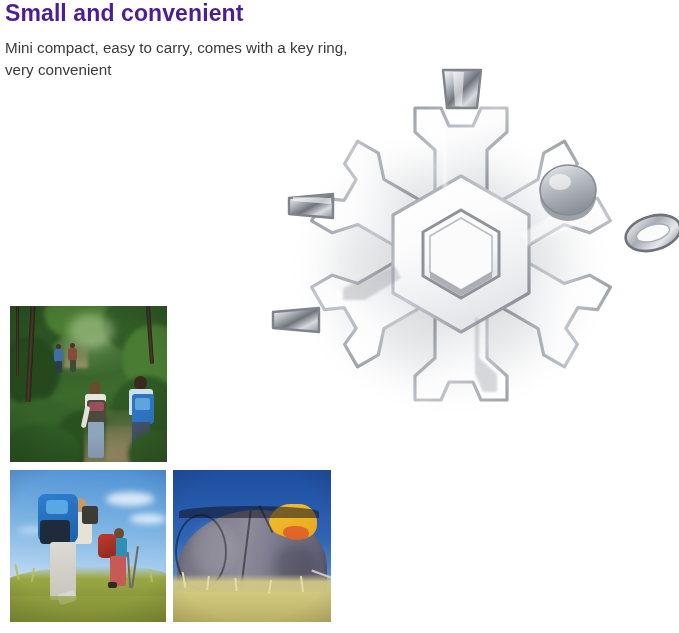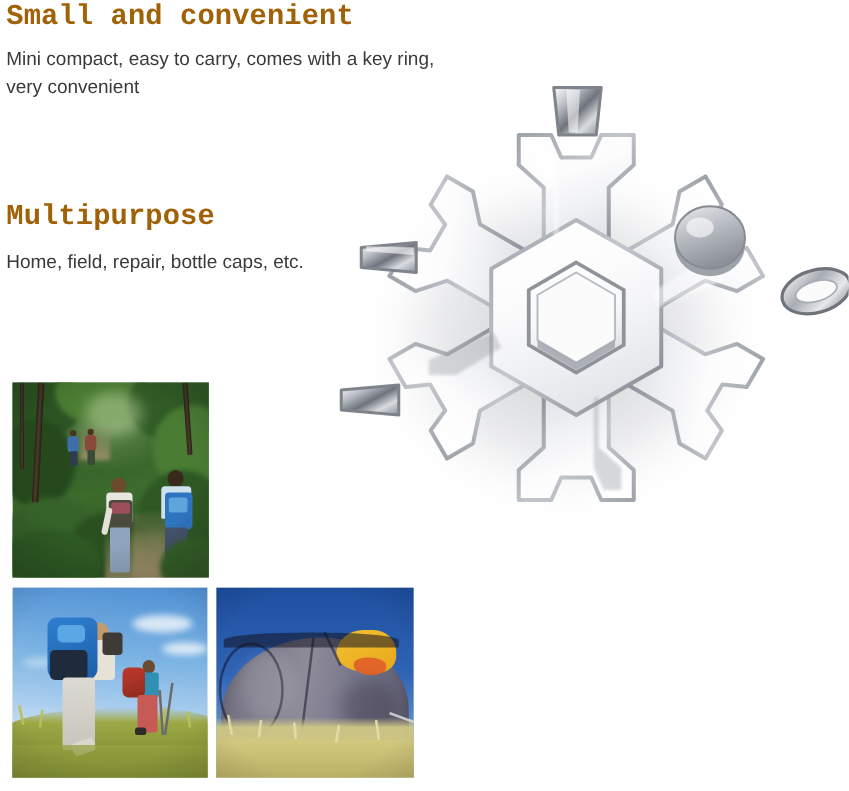--- a/index.html
+++ b/index.html
@@ -8,25 +8,25 @@
     width:679px; height:633px;
     background:#ffffff;
     font-family:"Liberation Serif", serif;
     overflow:hidden;
   }
   .page { position:relative; width:679px; height:633px; background:#fff; }
 
   
   .feature { position:absolute; }
   .feature-title {
-    font-family:Liberation Mono, monospace;
+    font-family:Liberation Sans, sans-serif;
     font-weight:bold;
     font-size:23px;
     line-height:26px;
-    color:#a16207;
+    color:#4c1d95;
     letter-spacing:0.1px;
     white-space:nowrap;
   }
   .feature-body {
     font-family:Liberation Sans, sans-serif;
     font-weight:normal;
     font-size:15.2px;
     line-height:22px;
     color:#3a3a3a;
   }
@@ -120,24 +120,20 @@
 </head>
 <body>
 
 <div class="page">
 
   <div class="feature" id="feature-1">
     <div class="feature-title">Small and convenient</div>
     <div class="feature-body">Mini compact, easy to carry, comes with a key ring, very convenient</div>
   </div>
 
-  <div class="feature" id="feature-2">
-    <div class="feature-title">Multipurpose</div>
-    <div class="feature-body">Home, field, repair, bottle caps, etc.</div>
-  </div>
 
   <div class="hero">
     <svg viewBox="0 0 424 400" xmlns="http://www.w3.org/2000/svg" aria-hidden="true">
       <defs>
         <linearGradient id="steelFace" x1="0" y1="0" x2="0.35" y2="1">
           <stop offset="0%" stop-color="#ffffff"></stop>
           <stop offset="42%" stop-color="#fcfcfd"></stop>
           <stop offset="72%" stop-color="#f1f2f4"></stop>
           <stop offset="100%" stop-color="#e4e6ea"></stop>
         </linearGradient>

